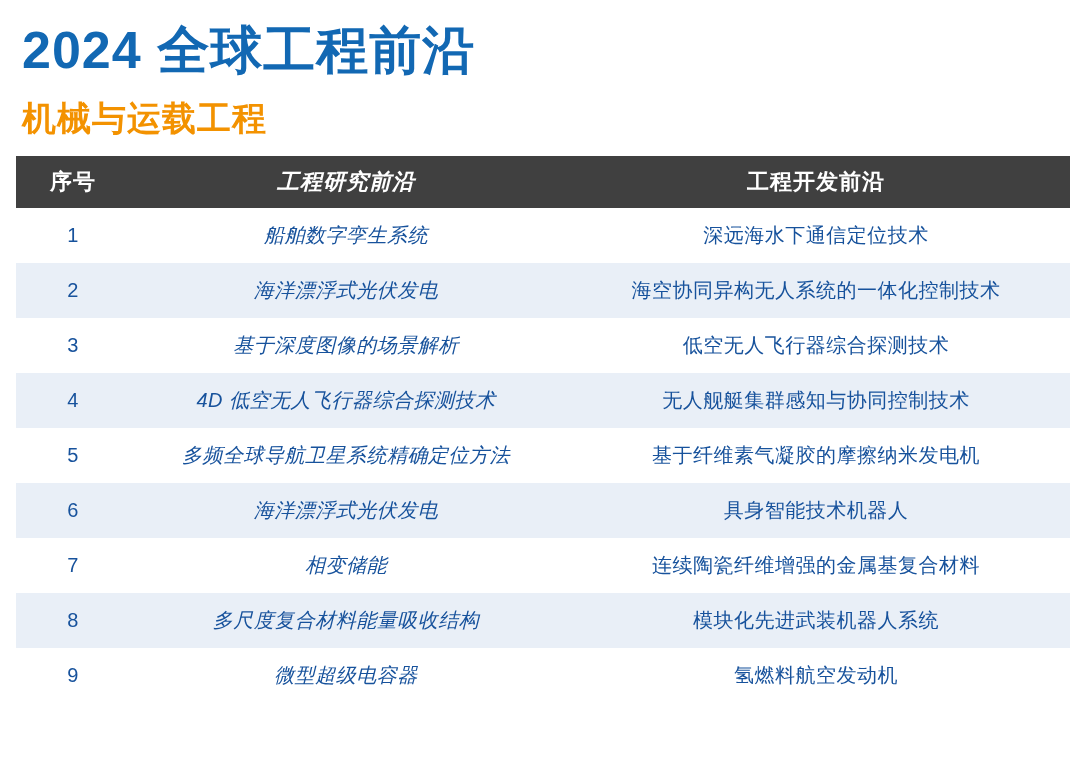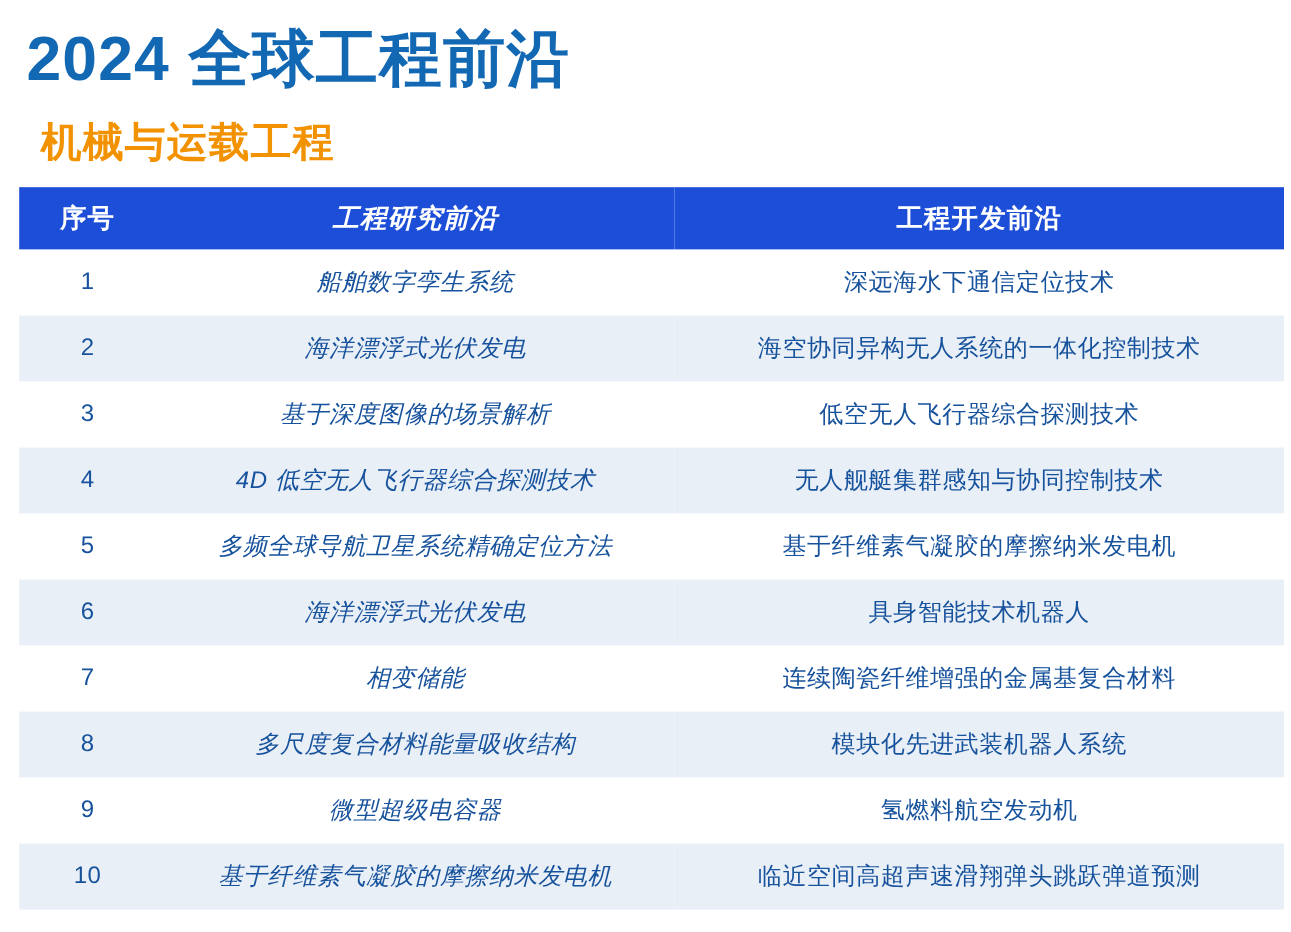--- a/index.html
+++ b/index.html
@@ -27,32 +27,32 @@
     color: #1268b3;
     letter-spacing: 1px;
     line-height: 1.05;
     margin: 23px 0 0 8px;
     white-space: nowrap;
   }
   .sub-title {
     font-size: 34px;
     font-weight: bold;
     color: #f39200;
-    margin: 18px 0 14px 20px;
+    margin: 18px 0 14px 8px;
     letter-spacing: 1px;
     white-space: nowrap;
   }
   table.fronts {
     width: 1048px;
     border-collapse: collapse;
     table-layout: fixed;
     margin-left: 2px;
   }
   table.fronts thead th {
-    background: #1d4ed8;
+    background: #404040;
     color: #ffffff;
     font-size: 22px;
     font-weight: bold;
     height: 50px;
     text-align: center;
     letter-spacing: 1px;
   }
   table.fronts tbody td {
     height: 53px;
     text-align: center;
@@ -132,21 +132,16 @@
       <tr class="even">
         <td class="col-no">8</td>
         <td class="col-a">多尺度复合材料能量吸收结构</td>
         <td class="col-b">模块化先进武装机器人系统</td>
       </tr>
       <tr class="odd">
         <td class="col-no">9</td>
         <td class="col-a">微型超级电容器</td>
         <td class="col-b">氢燃料航空发动机</td>
       </tr>
-      <tr class="even">
-        <td class="col-no">10</td>
-        <td class="col-a">基于纤维素气凝胶的摩擦纳米发电机</td>
-        <td class="col-b">临近空间高超声速滑翔弹头跳跃弹道预测</td>
-      </tr>
     </tbody>
   </table>
 
 </div>
 
 </body></html>

